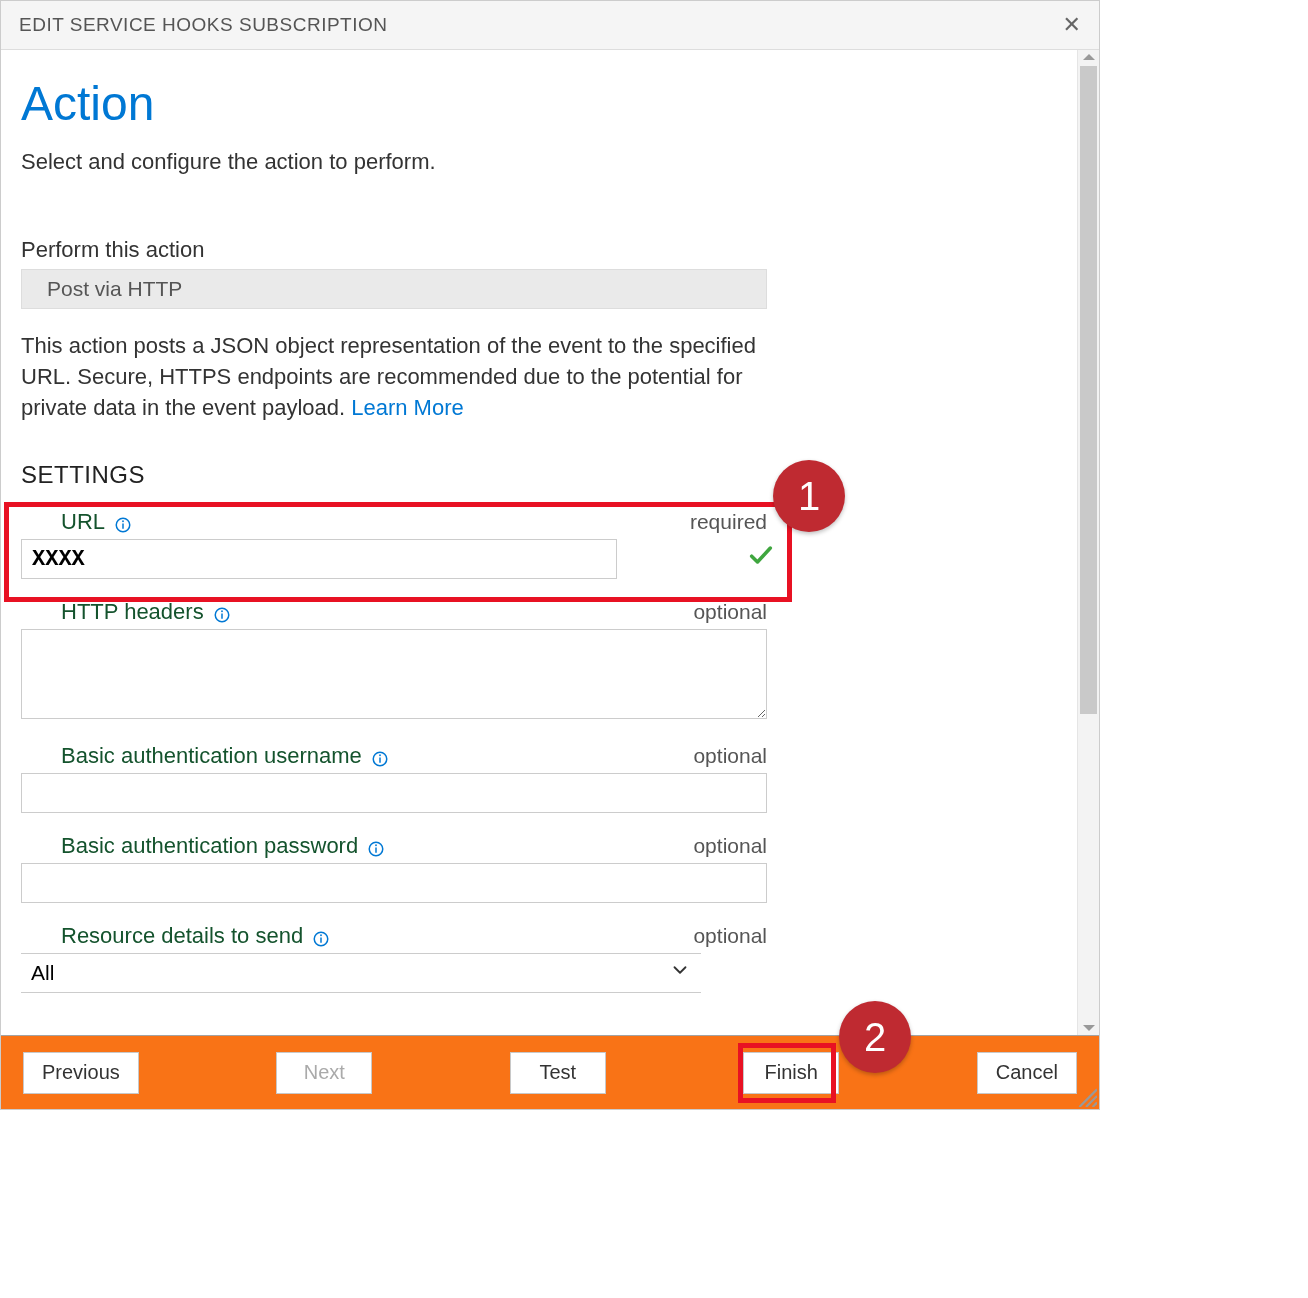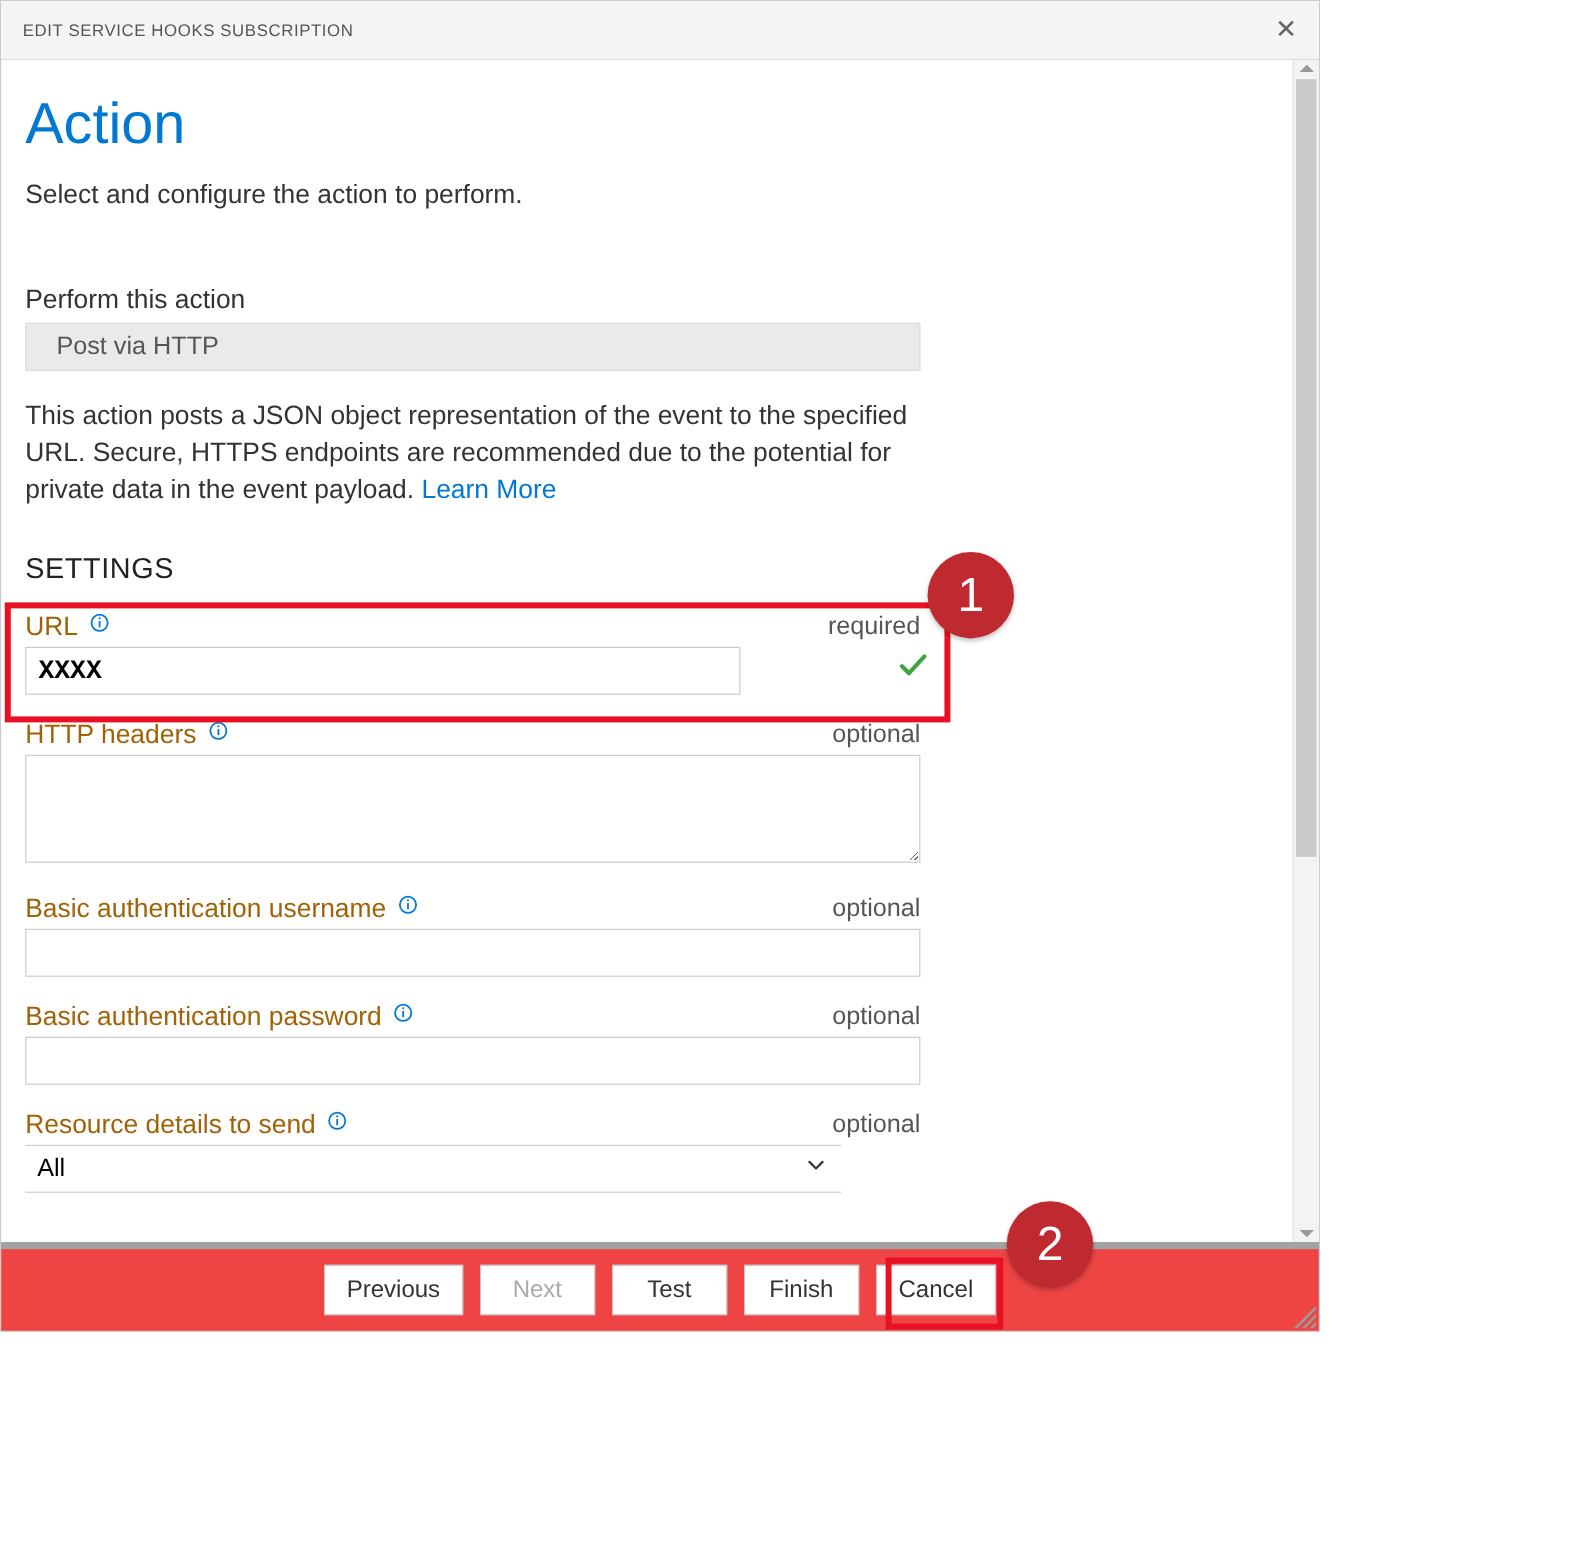--- a/index.html
+++ b/index.html
@@ -16,21 +16,21 @@
   .dialog-header {
     height: 49px;
     background: #f5f5f5;
     border-bottom: 1px solid #ddd;
     display: flex;
     align-items: center;
     justify-content: space-between;
     padding: 0 18px;
   }
   .dialog-title {
-    font-size: 14px;
+    font-size: 19px;
     color: #555;
     letter-spacing: 0.5px;
   }
   .close-btn {
     font-size: 22px;
     color: #666;
     cursor: pointer;
     font-family: Arial;
   }
   .dialog-body-wrap {
@@ -119,24 +119,25 @@
     position: relative;
   }
   .row-top {
     display: flex;
     align-items: center;
     justify-content: space-between;
     margin-bottom: 4px;
   }
   .row-label {
     font-size: 22px;
-    color: #a16207;
-    display: flex;
-    align-items: flex-start;
+    color: #14532d;
+    display: flex;
+    align-items: flex-end;
     gap: 8px;
+    margin-left: 40px;
   }
   .row-hint {
     font-size: 21px;
     color: #555;
   }
   .info-icon {
     width: 20px; height: 20px;
     display:inline-flex; align-items:center; justify-content:center;
   }
   .info-icon svg { width: 18px; height: 18px; }
@@ -200,25 +201,25 @@
     background: #bf2a31;
     color: #fff;
     display: flex;
     align-items: center;
     justify-content: center;
     font-size: 40px;
     box-shadow: 0 2px 4px rgba(0,0,0,.25);
   }
   .dialog-footer {
     height: 74px;
-    background: #ef4444;
-    border-top: 6px solid #a3a3a3;
-    display: flex;
-    align-items: center;
-    justify-content: center;
+    background: #f97316;
+    border-top: 1px solid #a3a3a3;
+    display: flex;
+    align-items: center;
+    justify-content: space-between;
     gap: 14px;
     padding: 0 22px;
     position: relative;
   }
   .btn {
     height: 42px;
     min-width: 96px;
     padding: 0 18px;
     border: 1px solid #c8c8c8;
     background: #fff;

